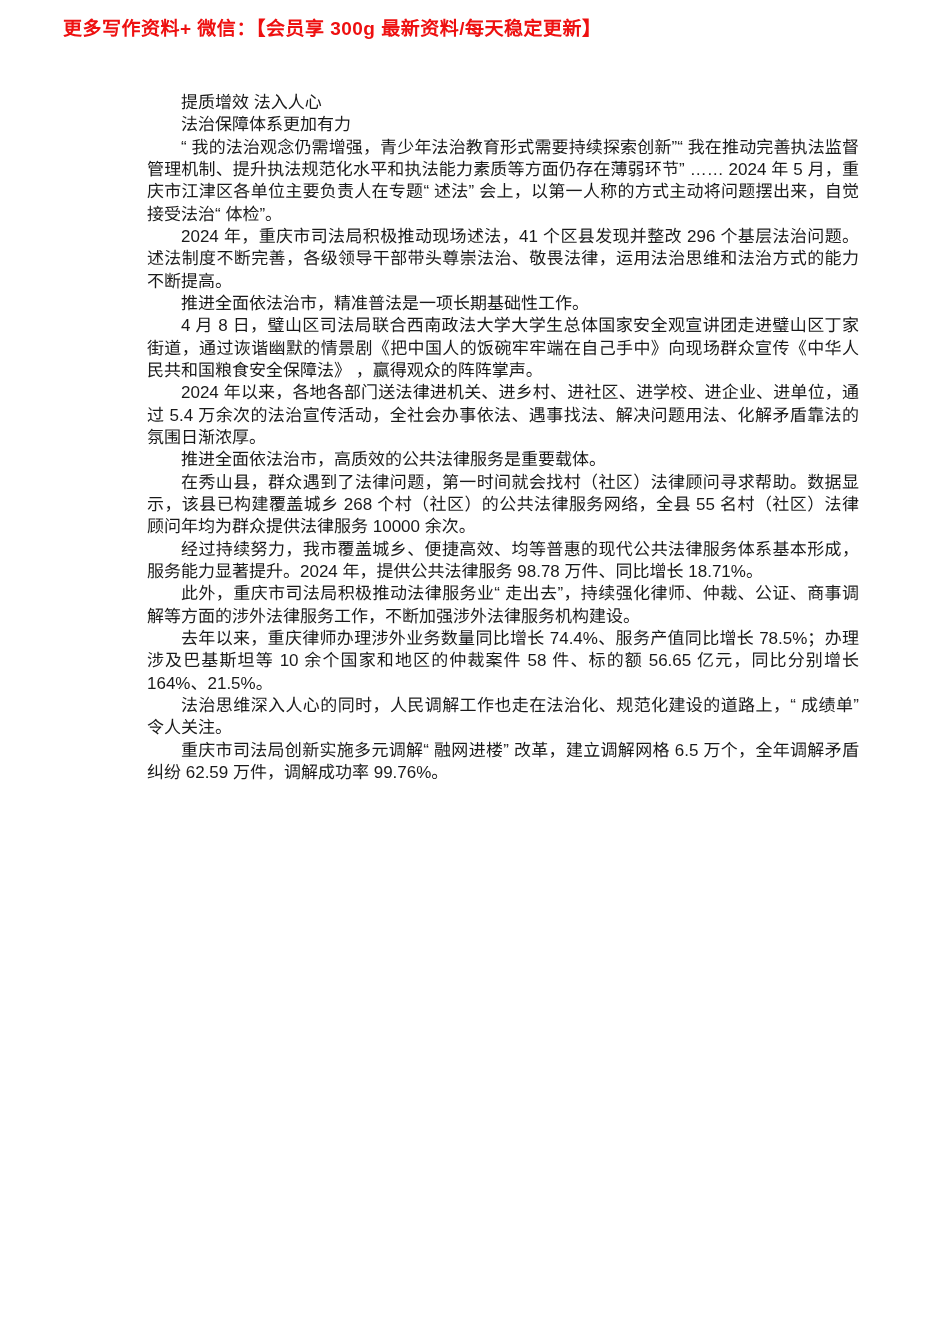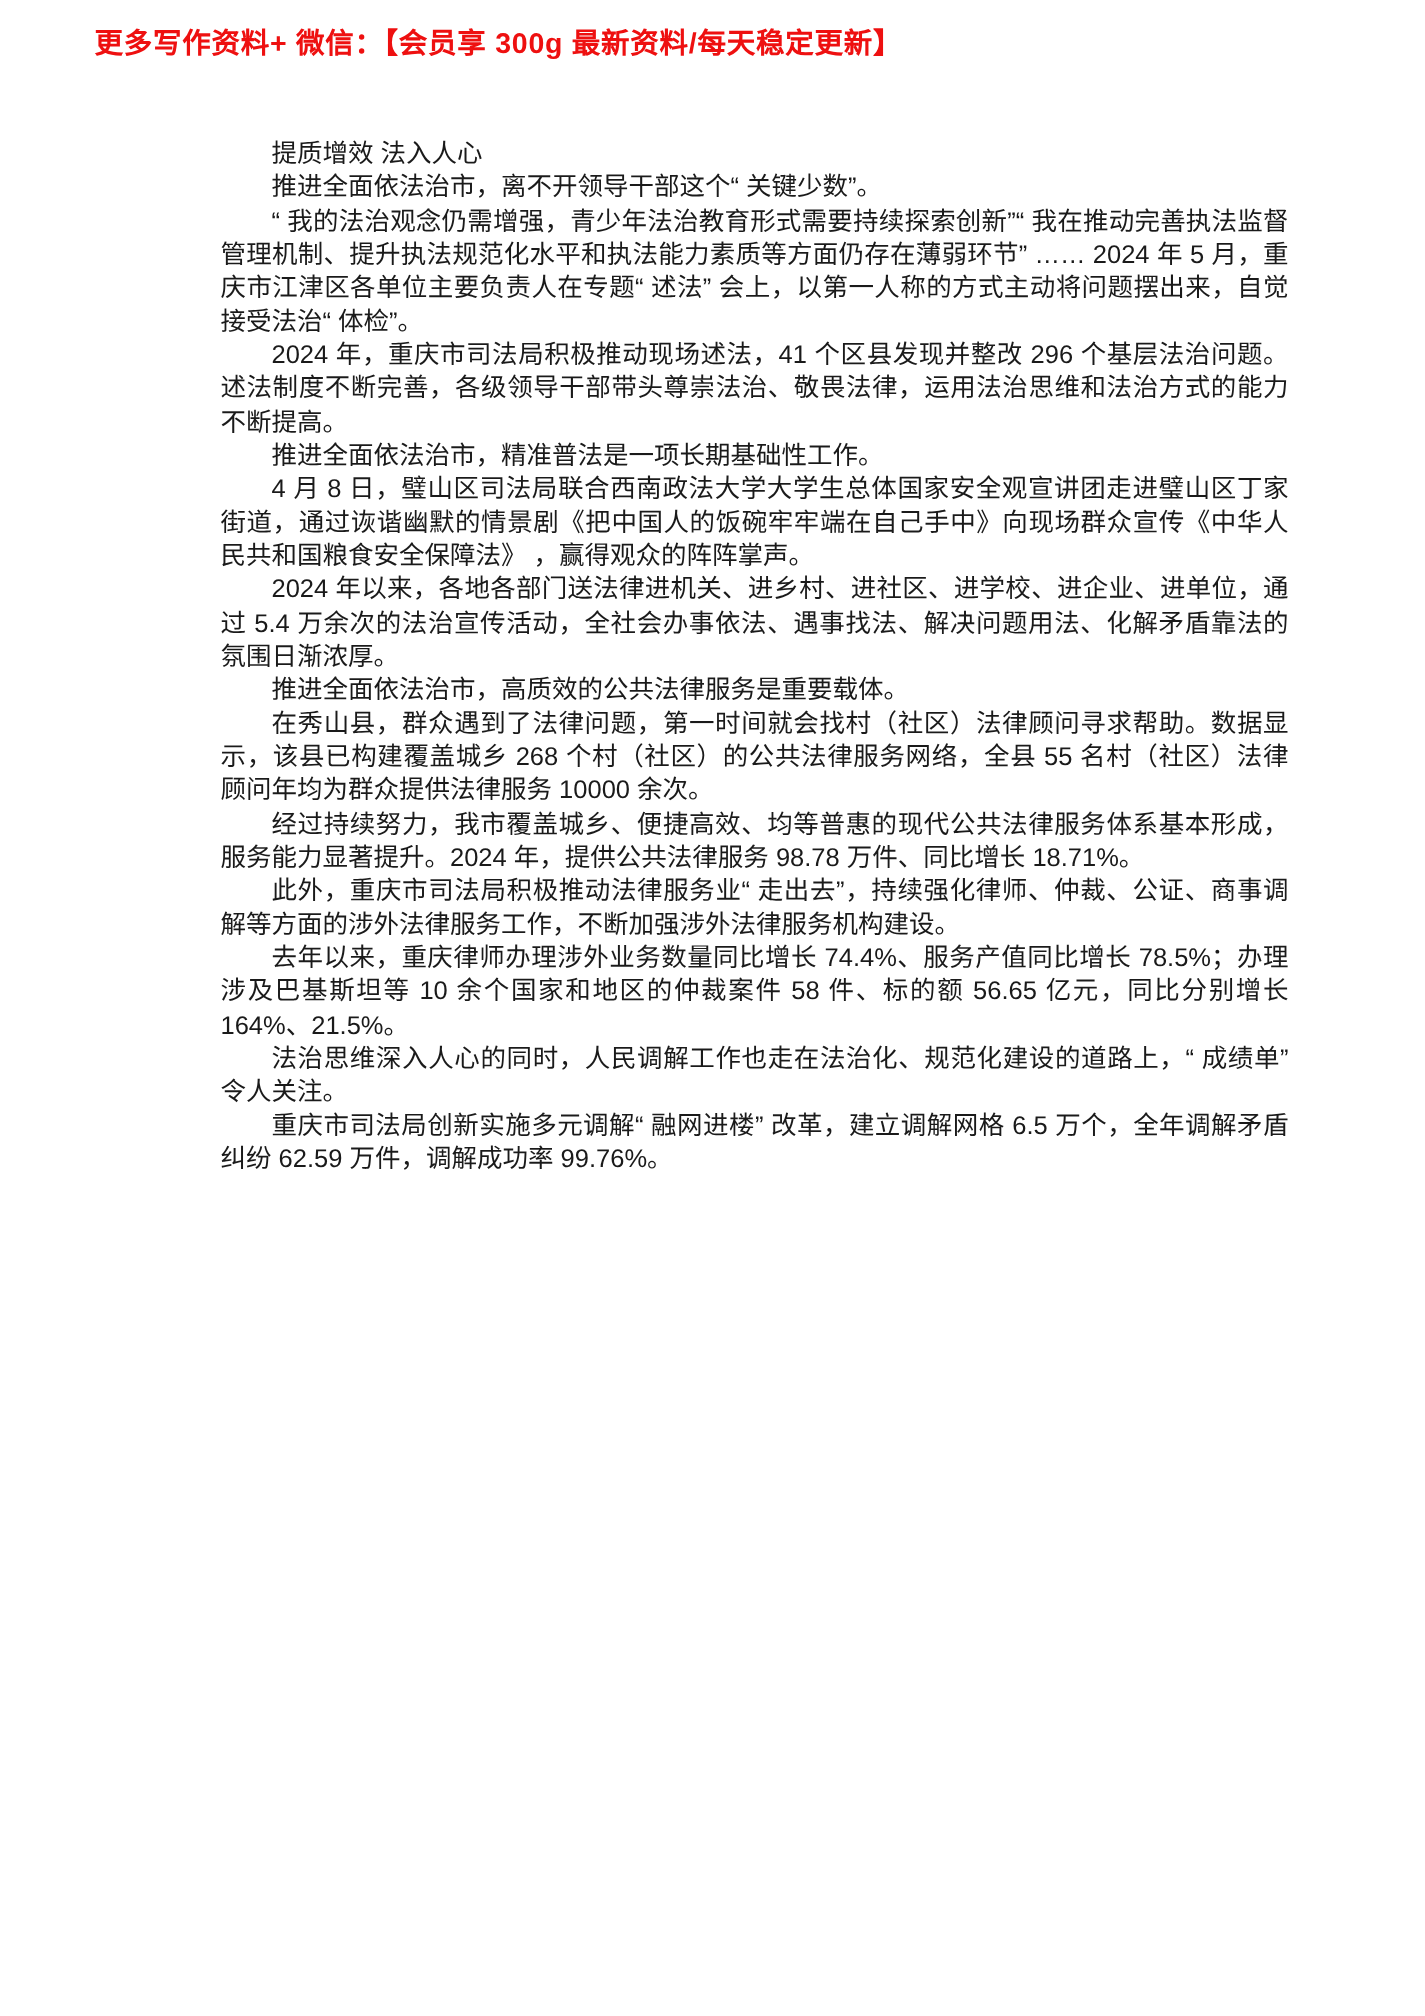--- a/index.html
+++ b/index.html
@@ -90,21 +90,21 @@
 </style>
 </head>
 <body>
 
 <div class="page">
 
   <div class="promo-header">更多写作资料+ 微信：【会员享 300g 最新资料/每天稳定更新】</div>
 
   <div class="doc-body">
       <p>提质增效 法入人心</p>
-      <p>推进全面依法治市，离不开领导干部这个“ 关键少数”。</p>
+      <p>法治保障体系更加有力</p>
       <p>“ 我的法治观念仍需增强，青少年法治教育形式需要持续探索创新”“ 我在推动完善执法监督管理机制、提升执法规范化水平和执法能力素质等方面仍存在薄弱环节” …… 2024 年 5 月，重庆市江津区各单位主要负责人在专题“ 述法” 会上，以第一人称的方式主动将问题摆出来，自觉接受法治“ 体检”。</p>
       <p>2024 年，重庆市司法局积极推动现场述法，41 个区县发现并整改 296 个基层法治问题。述法制度不断完善，各级领导干部带头尊崇法治、敬畏法律，运用法治思维和法治方式的能力不断提高。</p>
       <p>推进全面依法治市，精准普法是一项长期基础性工作。</p>
       <p>4 月 8 日，璧山区司法局联合西南政法大学大学生总体国家安全观宣讲团走进璧山区丁家街道，通过诙谐幽默的情景剧《把中国人的饭碗牢牢端在自己手中》向现场群众宣传《中华人民共和国粮食安全保障法》 ，赢得观众的阵阵掌声。</p>
       <p>2024 年以来，各地各部门送法律进机关、进乡村、进社区、进学校、进企业、进单位，通过 5.4 万余次的法治宣传活动，全社会办事依法、遇事找法、解决问题用法、化解矛盾靠法的氛围日渐浓厚。</p>
       <p>推进全面依法治市，高质效的公共法律服务是重要载体。</p>
       <p>在秀山县，群众遇到了法律问题，第一时间就会找村（社区）法律顾问寻求帮助。数据显示，该县已构建覆盖城乡 268 个村（社区）的公共法律服务网络，全县 55 名村（社区）法律顾问年均为群众提供法律服务 10000 余次。</p>
       <p>经过持续努力，我市覆盖城乡、便捷高效、均等普惠的现代公共法律服务体系基本形成，服务能力显著提升。2024 年，提供公共法律服务 98.78 万件、同比增长 18.71%。</p>
       <p>此外，重庆市司法局积极推动法律服务业“ 走出去”，持续强化律师、仲裁、公证、商事调解等方面的涉外法律服务工作，不断加强涉外法律服务机构建设。</p>
       <p>去年以来，重庆律师办理涉外业务数量同比增长 74.4%、服务产值同比增长 78.5%；办理涉及巴基斯坦等 10 余个国家和地区的仲裁案件 58 件、标的额 56.65 亿元，同比分别增长 164%、21.5%。</p>

